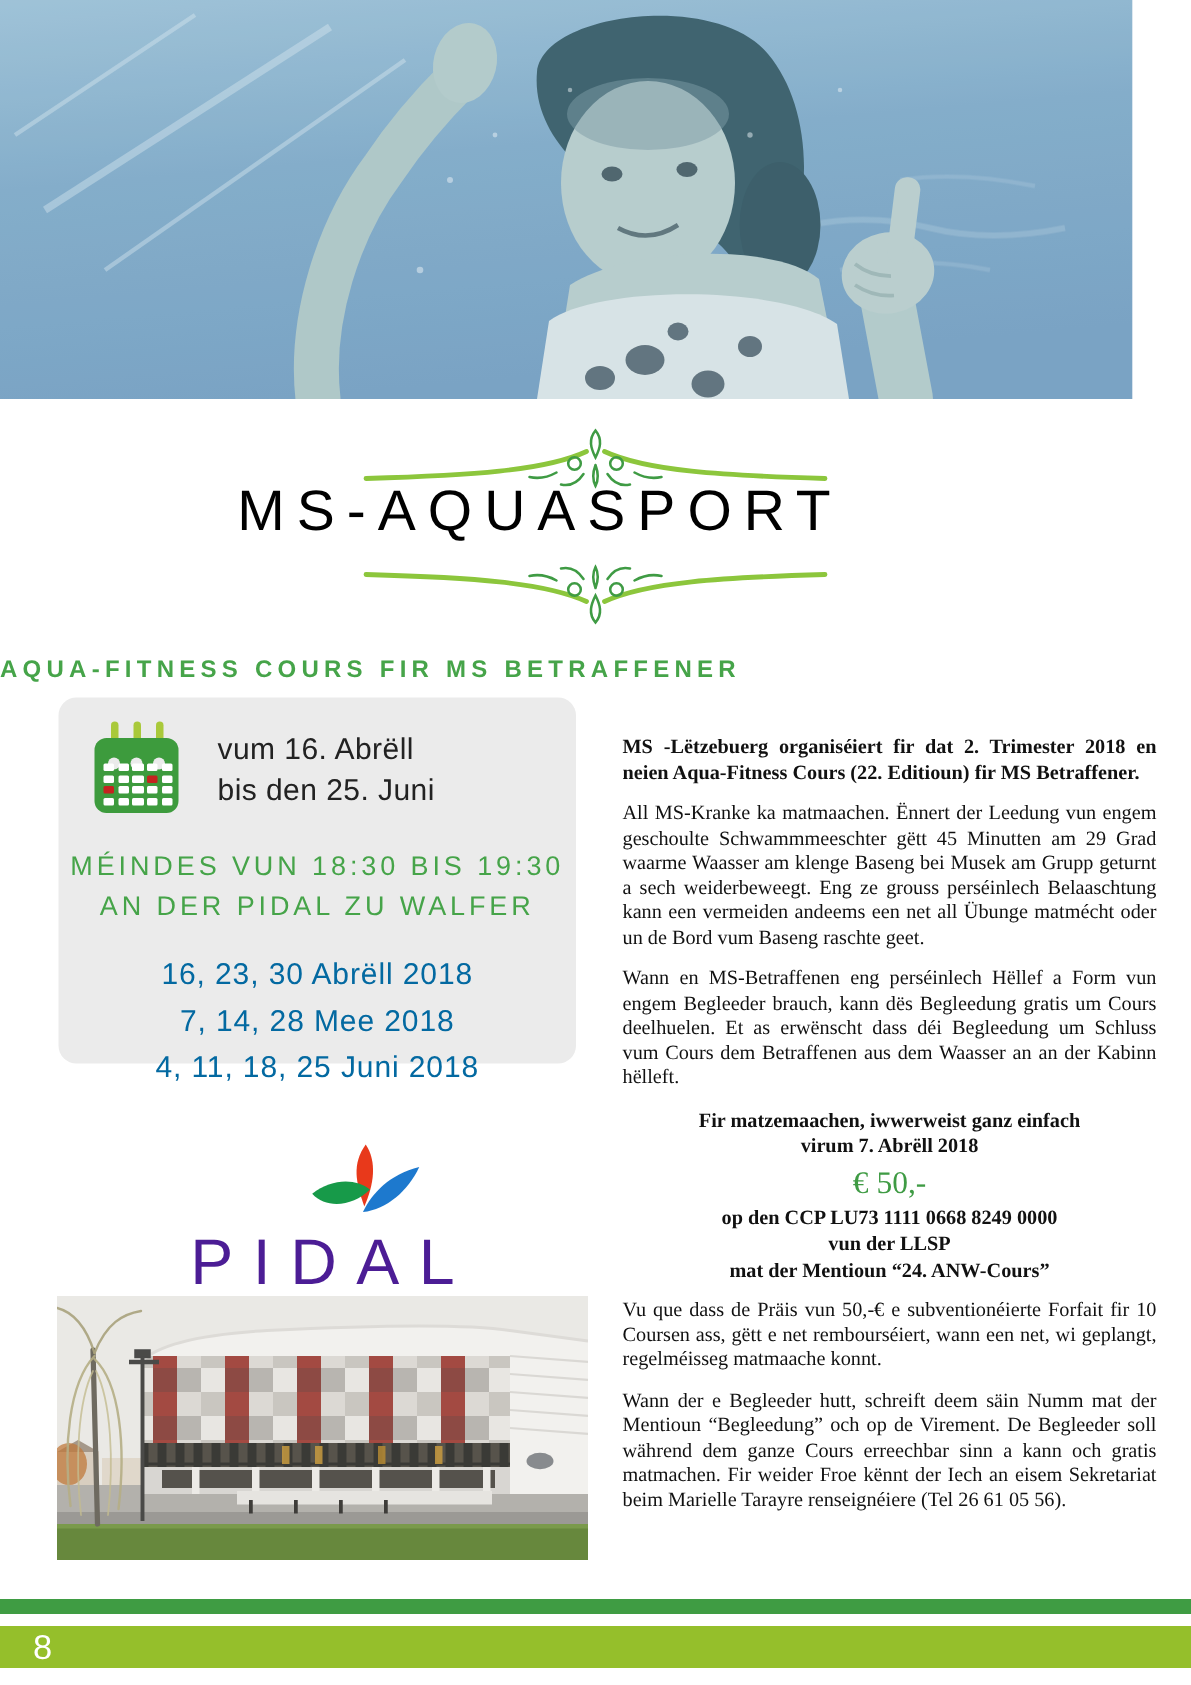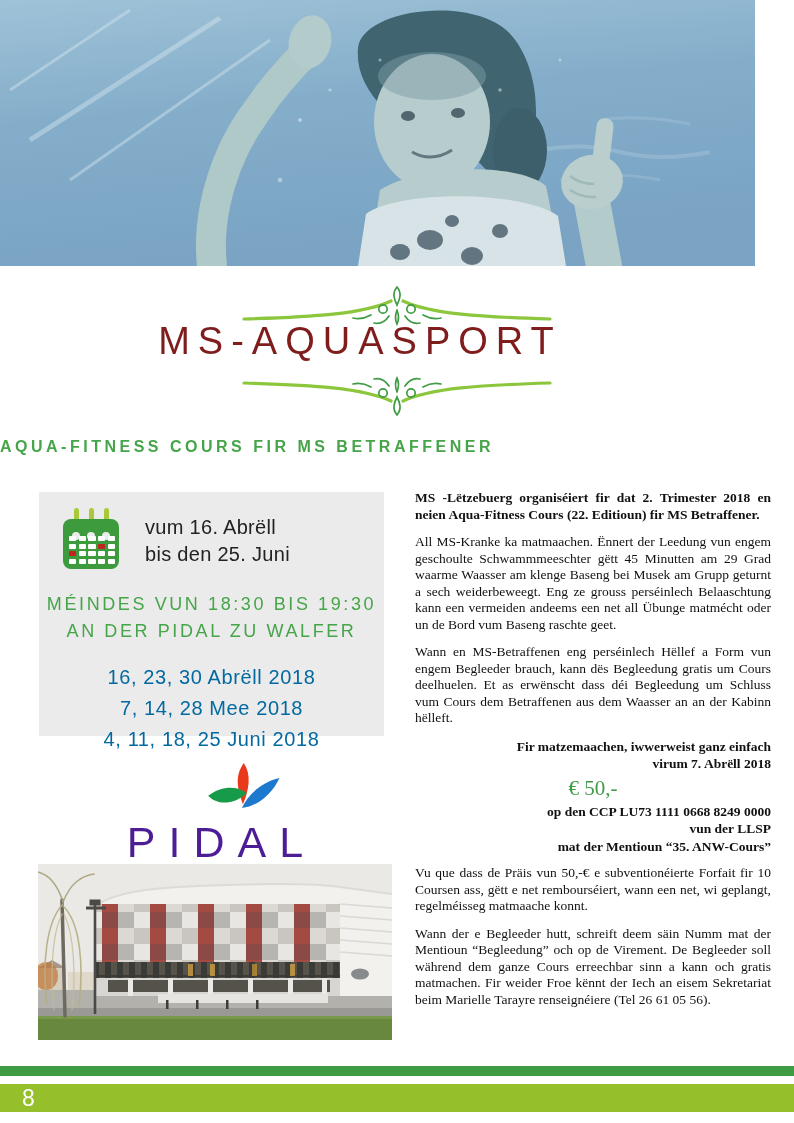--- a/index.html
+++ b/index.html
@@ -7,26 +7,26 @@
         font-family:"Liberation Sans",sans-serif;}
 
   
   .hero{position:absolute;left:0;top:0;width:755px;height:266px;}
 
   
   .orn{position:absolute;left:50%;width:312px;height:46px;transform:translateX(-50%);}
   .orn.top{top:284px;}
   .orn.bot{top:372px;transform:translateX(-50%) scaleY(-1);}
   .main-title{position:absolute;left:0;top:320px;width:720px;text-align:center;
-      font-size:38px;font-weight:500;letter-spacing:8px;color:#7f1d1d;}
+      font-size:38px;font-weight:500;letter-spacing:8px;color:#000000;}
   .subtitle{position:absolute;left:0;top:438px;width:794px;text-align:left;
       font-size:16px;font-weight:700;letter-spacing:3.5px;color:#46a449;}
 
   
-  .schedule-box{position:absolute;left:39px;top:492px;width:345px;height:244px;background:#ebebeb;}
+  .schedule-box{position:absolute;left:39px;top:465px;width:345px;height:244px;background:#ebebeb;border-radius:12px;}
   .cal-row{display:flex;align-items:flex-start;padding:16px 0 0 24px;}
   .calendar-icon{position:relative;width:58px;height:62px;flex:0 0 auto;}
   .cal-body{position:absolute;left:0;top:11px;width:56px;height:50px;background:#3d9b3d;border-radius:8px;}
   .cal-stem{position:absolute;top:0;width:5px;height:15px;background:#a9c93a;border-radius:3px;}
   .cal-stem.s1{left:11px}.cal-stem.s2{left:26px}.cal-stem.s3{left:41px}
   .cal-dot{position:absolute;top:13px;width:8px;height:8px;border-radius:50%;background:#ebebeb;}
   .cal-dot.d1{left:9px}.cal-dot.d2{left:24px}.cal-dot.d3{left:39px}
   .cal-grid{position:absolute;left:6px;right:6px;top:28px;bottom:6px;display:grid;
       grid-template-columns:repeat(5,1fr);grid-template-rows:repeat(4,1fr);gap:2.5px;}
   .cal-cell{background:#ffffff;border-radius:1px;}
@@ -43,21 +43,21 @@
       color:#4c1d95;font-weight:400;}
 
   
   .building{position:absolute;left:38px;top:864px;width:354px;height:176px;}
 
   
   .right-col{position:absolute;left:415px;top:490px;width:356px;
       font-family:"Liberation Serif",serif;font-size:13.5px;line-height:16.5px;color:#111;}
   .right-col p{margin:0 0 11px;text-align:justify;}
   .right-col .b{font-weight:bold;}
-  .cline{text-align:right;font-weight:bold;line-height:17.5px;}
+  .cline{text-align:center;font-weight:bold;line-height:17.5px;}
   .cgap{height:10px;}
   .price{text-align:center;color:#3f9b44;font-size:21px;line-height:25px;margin:3px 0 2px;
       font-family:"Liberation Serif",serif;}
 
   
   .footer-dark{position:absolute;left:0;top:1066px;width:794px;height:10px;background:#3f9c43;}
   .footer-light{position:absolute;left:0;top:1084px;width:794px;height:28px;background:#95bf2b;}
   .page-num{position:absolute;left:22px;top:1084px;width:60px;height:28px;line-height:28px;
       color:#fff;font-size:23px;letter-spacing:1px;}
 </style>
@@ -318,21 +318,21 @@
 
   <div class="right-col">
     <p class="b">MS -Lëtzebuerg organiséiert fir dat 2. Trimester 2018 en neien Aqua-Fitness Cours (22. Editioun) fir MS Betraffener.</p>
     <p>All MS-Kranke ka matmaachen. Ënnert der Leedung vun engem geschoulte Schwammmeeschter gëtt 45 Minutten am 29 Grad waarme Waasser am klenge Baseng bei Musek am Grupp geturnt a sech weiderbeweegt. Eng ze grouss perséinlech Belaaschtung kann een vermeiden andeems een net all Übunge matmécht oder un de Bord vum Baseng raschte geet.</p>
     <p>Wann en MS-Betraffenen eng perséinlech Hëllef a Form vun engem Begleeder brauch, kann dës Begleedung gratis um Cours deelhuelen. Et as erwënscht dass déi Begleedung um Schluss vum Cours dem Betraffenen aus dem Waasser an an der Kabinn hëlleft.</p>
     <div class="cline">Fir matzemaachen, iwwerweist ganz einfach</div>
     <div class="cline">virum 7. Abrëll 2018</div>
     <div class="price">€ 50,-</div>
     <div class="cline">op den CCP LU73 1111 0668 8249 0000</div>
     <div class="cline">vun der LLSP</div>
-    <div class="cline">mat der Mentioun “35. ANW-Cours”</div>
+    <div class="cline">mat der Mentioun “24. ANW-Cours”</div>
     <div class="cgap"></div>
     <p>Vu que dass de Präis vun 50,-€ e subventionéierte Forfait fir 10 Coursen ass, gëtt e net rembourséiert, wann een net, wi geplangt, regelméisseg matmaache konnt.</p>
     <p>Wann der e Begleeder hutt, schreift deem säin Numm mat der Mentioun “Begleedung” och op de Virement. De Begleeder soll während dem ganze Cours erreechbar sinn a kann och gratis matmachen. Fir weider Froe kënnt der Iech an eisem Sekretariat beim Marielle Tarayre renseignéiere (Tel 26 61 05 56).</p>
   </div>
 
   <div class="footer-dark"></div>
   <div class="footer-light"></div>
   <div class="page-num">8</div>
 
 </div>

